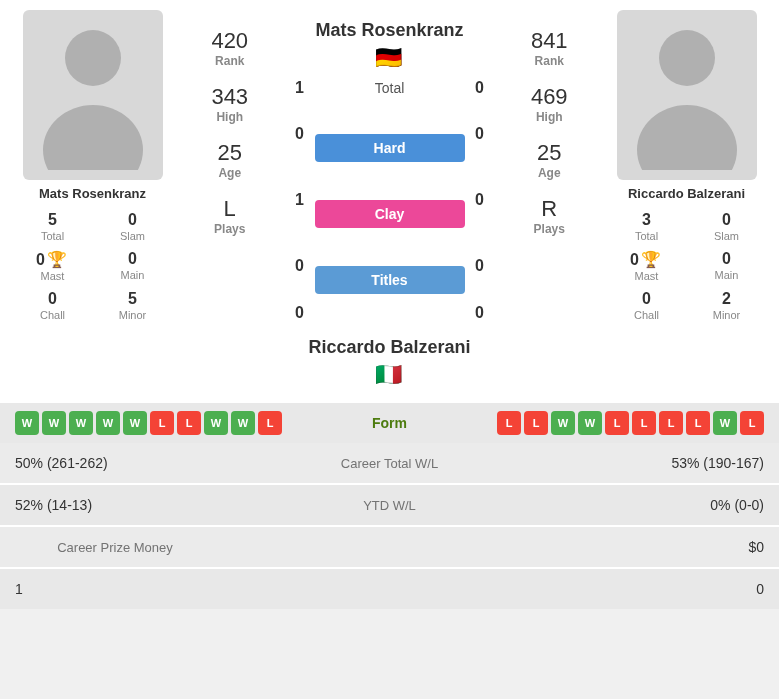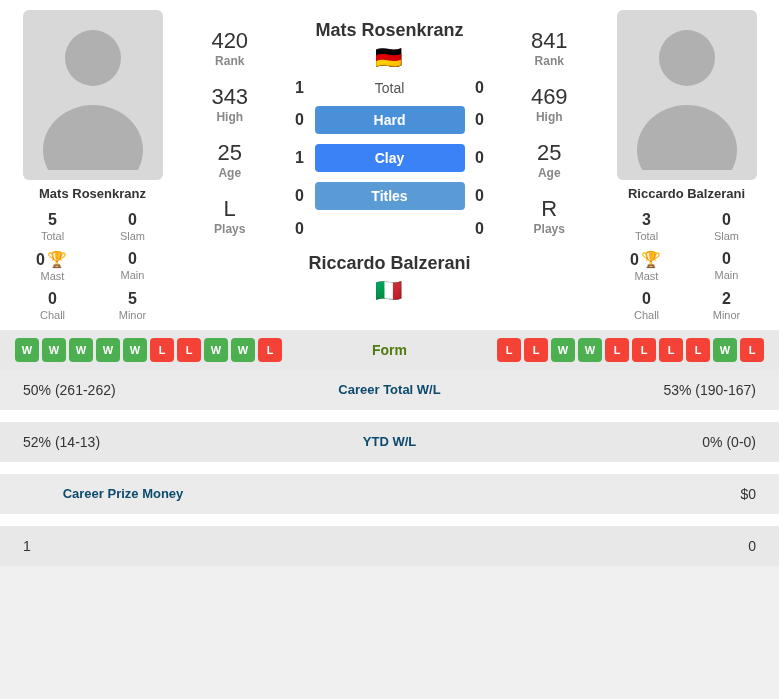--- a/index.html
+++ b/index.html
@@ -147,39 +147,40 @@
     }
 
     .surface-badge {
       flex: 1;
       text-align: center;
       padding: 6px 10px;
       border-radius: 4px;
       font-weight: bold;
       font-size: 14px;
       color: #fff;
+      margin-top: 28px;
     }
 
     .surface-total-row {
       display: flex;
       align-items: center;
       width: 100%;
       justify-content: space-between;
       margin: 8px 0 4px 0;
     }
 
     .surface-total-label {
       font-size: 14px;
       color: #555;
       text-align: center;
       flex: 1;
     }
 
     .hard-bg { background: #4a90d9; }
-    .clay-bg { background: #3b82f6; }
+    .clay-bg { background: #ec4899; }
     .indoor-bg { background: #5b9bd5; }
     .grass-bg { background: #4caf50; }
 
     
     .form-section {
       background: #e8e8e8;
       padding: 8px 15px;
       display: flex;
       align-items: center;
       justify-content: space-between;
@@ -215,42 +216,43 @@
     .win-badge { background: #4caf50; }
     .loss-badge { background: #f44336; }
 
     
     .stats-rows {
       background: #fff;
     }
 
     .stats-row {
       display: flex;
-      padding: 12px 23px;
+      align-items: center;
+      padding: 12px 15px;
       background: #e8e8e8;
-      margin-bottom: 12px;
+      margin-bottom: 2px;
     }
 
     .stats-row:nth-child(odd) {
       background: #ebebeb;
     }
 
     .stats-row-value-left {
       flex: 1;
       text-align: left;
       font-size: 14px;
       color: #333;
     }
 
     .stats-row-label {
       width: 200px;
       text-align: center;
       font-size: 13px;
-      font-weight: bold;
-      color: #0c4a6e;
+      font-weight: normal;
+      color: #737373;
     }
 
     .stats-row-value-right {
       flex: 1;
       text-align: right;
       font-size: 14px;
       color: #333;
     }
   </style>
 </head>

